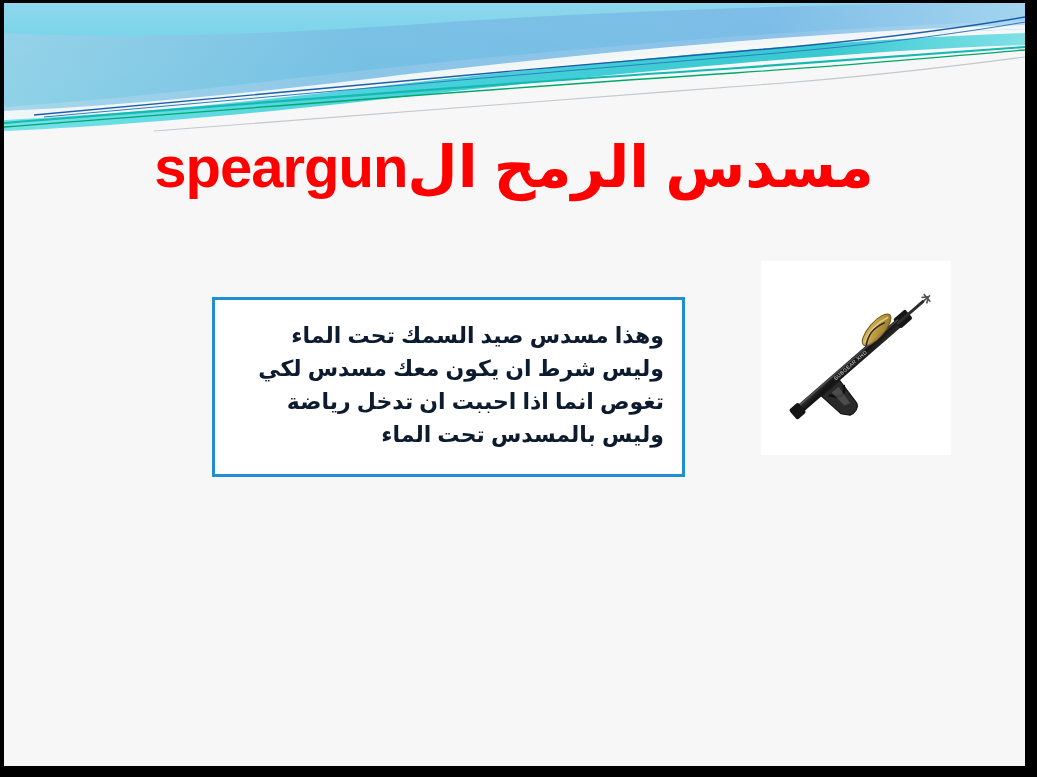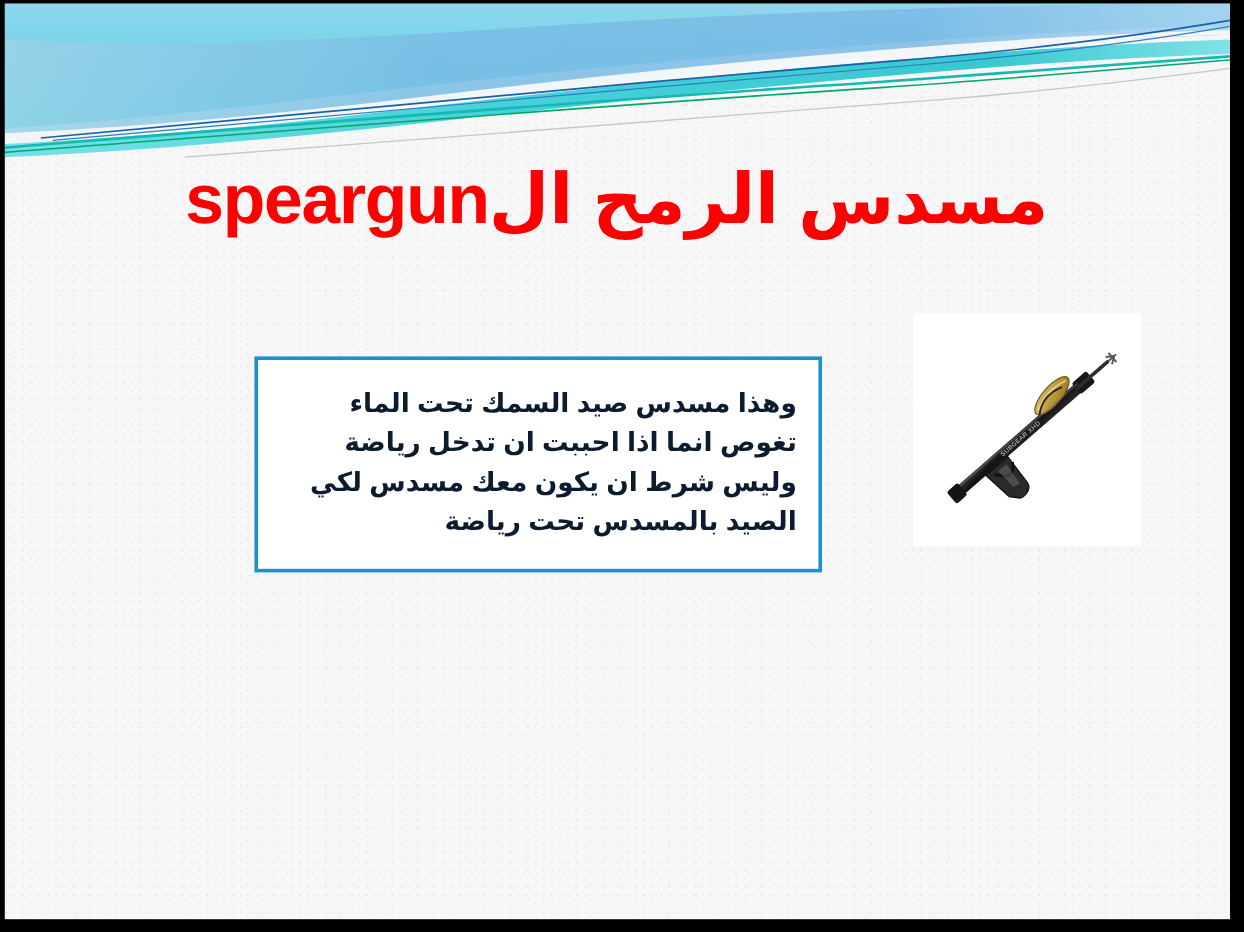--- a/index.html
+++ b/index.html
@@ -175,23 +175,23 @@
 
         <path d="M150,128 C330,116 560,96 780,80 C880,72 960,62 1021,54" fill="none" stroke="#b9bfc4" stroke-width="1.1" opacity=".85"></path>
       </svg>
     </div>
 
     <div id="slide-title"><span>مسدس الرمح ال</span><span class="lat">speargun</span></div>
 
     <div id="body-textbox">
       <div id="body-text">
         <span class="line">وهذا مسدس صيد السمك تحت الماء</span>
+        <span class="line">وليس شرط ان يكون معك مسدس لكي</span>
         <span class="line">تغوص انما اذا احببت ان تدخل رياضة</span>
-        <span class="line">وليس شرط ان يكون معك مسدس لكي</span>
-        <span class="line">الصيد بالمسدس تحت رياضة</span>
+        <span class="line">وليس بالمسدس تحت الماء</span>
       </div>
     </div>
 
     <div id="speargun-picture">
       <svg width="190" height="194" viewBox="0 0 190 194">
         <defs>
           <linearGradient id="barrelG" x1="0" y1="0" x2="1" y2="1">
             <stop offset="0" stop-color="#3a3a3a"></stop>
             <stop offset="0.45" stop-color="#121212"></stop>
             <stop offset="1" stop-color="#2b2b2b"></stop>

